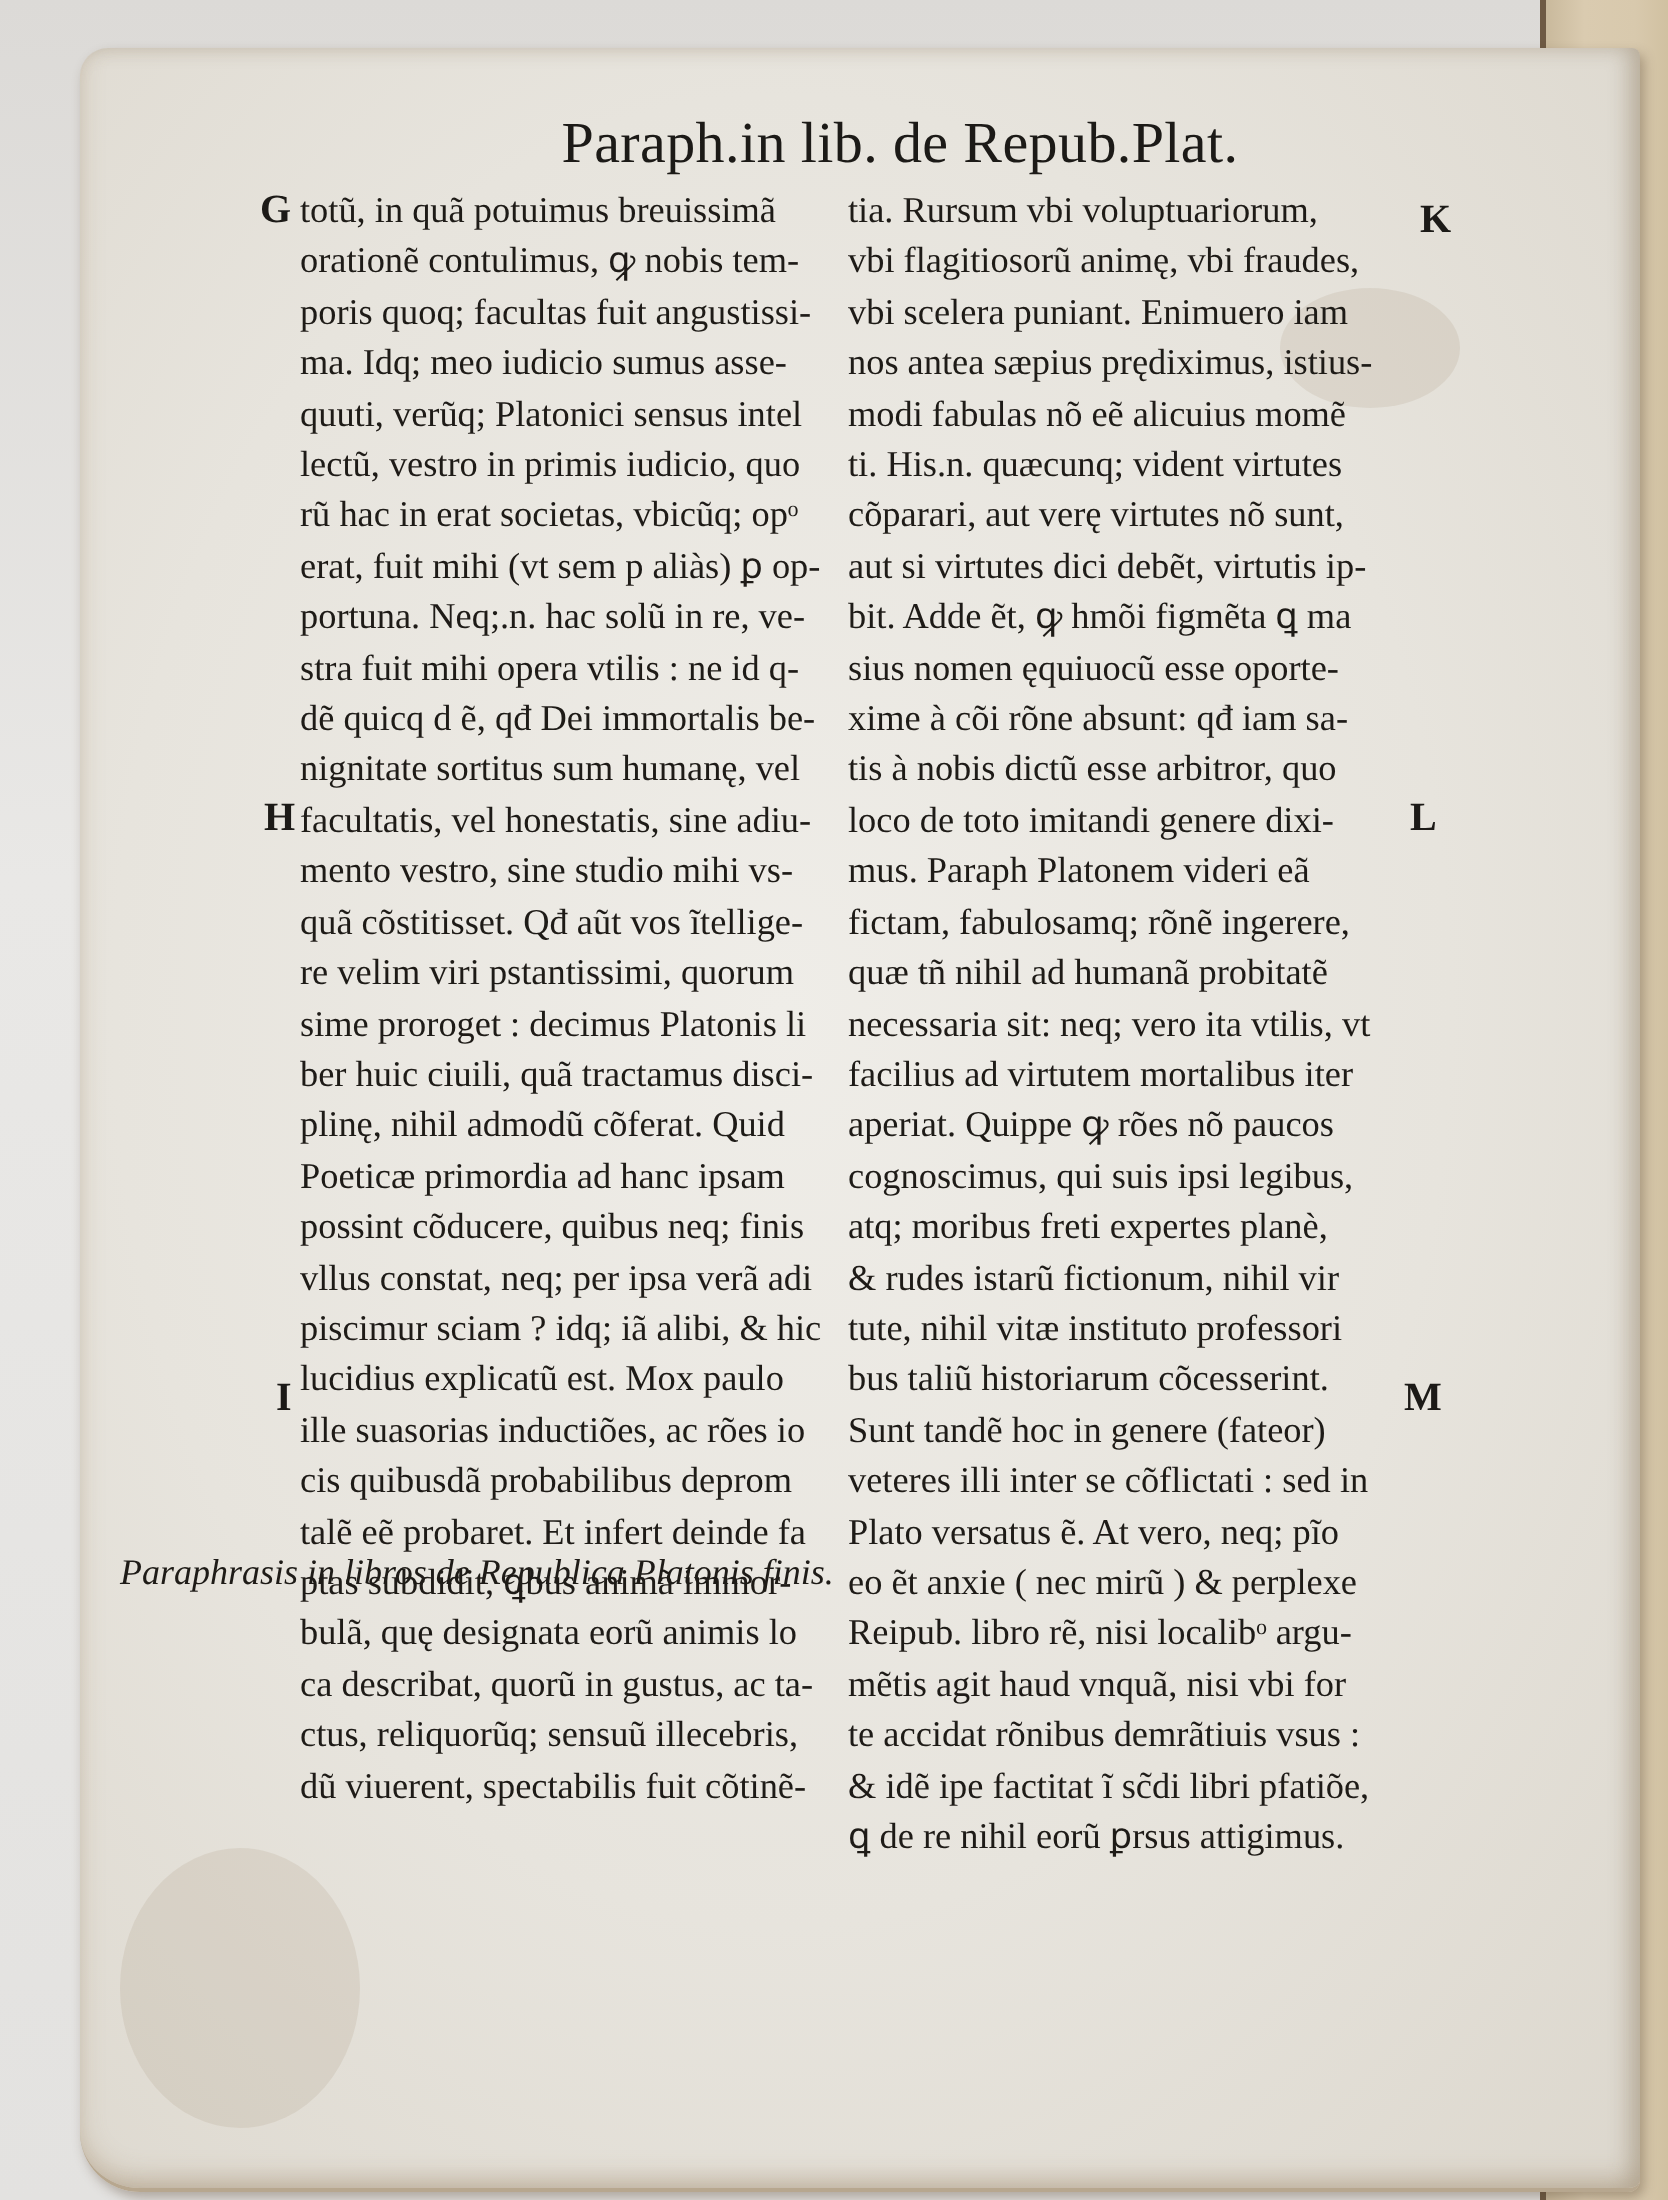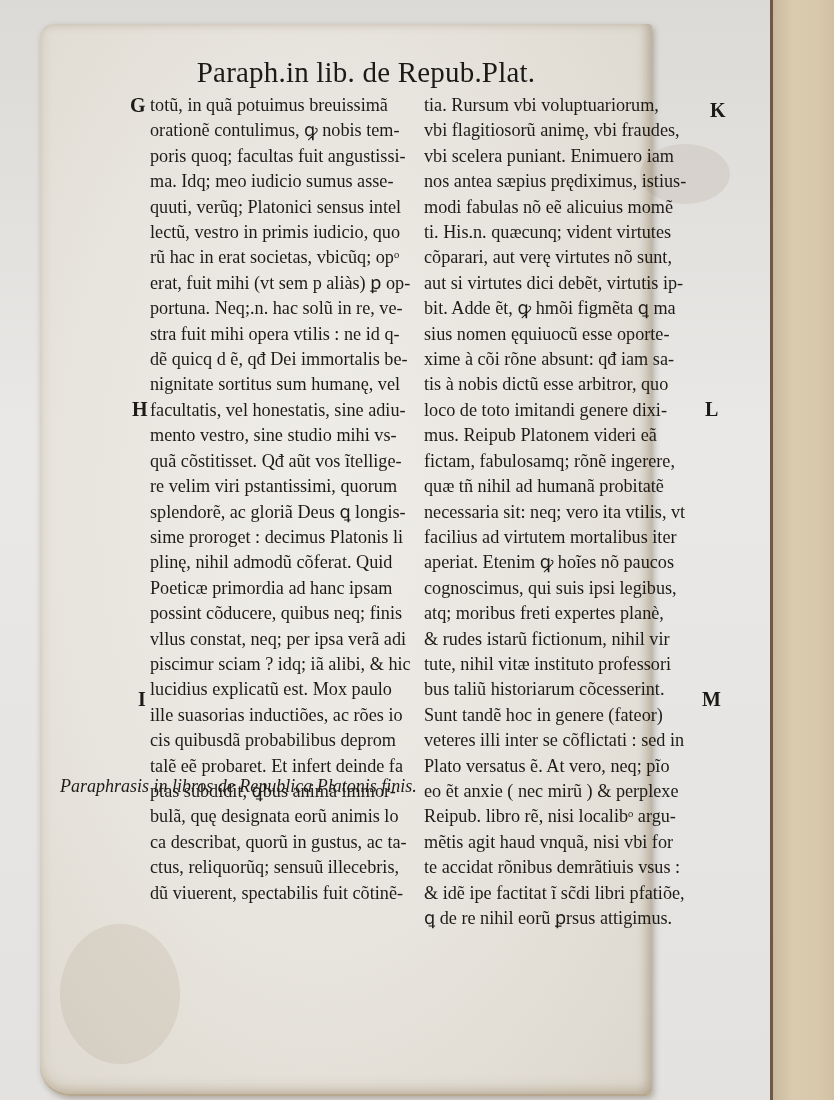--- a/index.html
+++ b/index.html
@@ -11,21 +11,21 @@
     .backdrop {
       position: absolute; inset: 0;
       background: linear-gradient(180deg, #dcdad7 0%, #e9e8e6 40%, #e3e2e0 100%);
     }
     .right-leaf {
       position: absolute; left: 770px; top: 0; width: 64px; height: 1100px;
       background: linear-gradient(90deg, #c9b99c 0%, #dacbb0 30%, #d8c9ad 70%, #cfbf9f 100%);
       border-left: 3px solid #6e5a44;
     }
     .page {
-      position: absolute; left: 40px; top: 24px; width: 612px; height: 1070px;
+      position: absolute; left: 40px; top: 24px; width: 780px; height: 1070px;
       background: radial-gradient(ellipse at 45% 45%, #efede8 0%, #e7e4dd 55%, #dcd7cd 100%);
       border-radius: 14px 4px 6px 30px;
       box-shadow: 2px 3px 6px rgba(80,60,40,0.35), inset -6px 0 10px rgba(110,90,60,0.25), inset 0 -6px 12px rgba(150,120,80,0.25);
       border-bottom: 2px solid #b7a78f;
     }
     .running-head {
       position: absolute; left: 0; right: 0; top: 32px;
       text-align: center; font-family: "Liberation Serif", serif;
       font-size: 29px; color: #1c1a17; letter-spacing: 0.2px;
       padding-left: 40px;
@@ -80,22 +80,22 @@
     <span class="line">rũ hac in erat societas, vbicũq; opᵒ</span>
     <span class="line">erat, fuit mihi (vt sem p aliàs) ꝑ op-</span>
     <span class="line">portuna. Neq;.n. hac solũ in re, ve-</span>
     <span class="line">stra fuit mihi opera vtilis : ne id q-</span>
     <span class="line">dẽ quicq d ẽ, qđ Dei immortalis be-</span>
     <span class="line">nignitate sortitus sum humanę, vel</span>
     <span class="line">facultatis, vel honestatis, sine adiu-</span>
     <span class="line">mento vestro, sine studio mihi vs-</span>
     <span class="line">quã cõstitisset. Qđ aũt vos ĩtellige-</span>
     <span class="line">re velim viri pstantissimi, quorum</span>
-    <span class="line">splendorẽ, ac gloriã Deus ꝗ longis-</span>
     <span class="line">sime proroget : decimus Platonis li</span>
+    <span class="line">ber huic ciuili, quã tractamus disci-</span>
     <span class="line">plinę, nihil admodũ cõferat. Quid</span>
     <span class="line">Poeticæ primordia ad hanc ipsam</span>
     <span class="line">possint cõducere, quibus neq; finis</span>
     <span class="line">vllus constat, neq; per ipsa verã adi</span>
     <span class="line">piscimur sciam ? idq; iã alibi, &amp; hic</span>
     <span class="line">lucidius explicatũ est. Mox paulo</span>
     <span class="line">ille suasorias inductiões, ac rões io</span>
     <span class="line">cis quibusdã probabilibus deprom</span>
     <span class="line">talẽ eẽ probaret. Et infert deinde fa</span>
     <span class="line">ptas subdidit, ꝗbus animã immor-</span>
@@ -112,26 +112,26 @@
     <span class="line">nos antea sæpius prędiximus, istius-</span>
     <span class="line">modi fabulas nõ eẽ alicuius momẽ</span>
     <span class="line">ti. His.n. quæcunq; vident virtutes</span>
     <span class="line">cõparari, aut verę virtutes nõ sunt,</span>
     <span class="line">aut si virtutes dici debẽt, virtutis ip-</span>
     <span class="line">bit. Adde ẽt, ꝙ hmõi figmẽta ꝗ ma</span>
     <span class="line">sius nomen ęquiuocũ esse oporte-</span>
     <span class="line">xime à cõi rõne absunt: qđ iam sa-</span>
     <span class="line">tis à nobis dictũ esse arbitror, quo</span>
     <span class="line">loco de toto imitandi genere dixi-</span>
-    <span class="line">mus. Reipub Platonem videri eã</span>
+    <span class="line">mus. Paraph Platonem videri eã</span>
     <span class="line">fictam, fabulosamq; rõnẽ ingerere,</span>
     <span class="line">quæ tñ nihil ad humanã probitatẽ</span>
     <span class="line">necessaria sit: neq; vero ita vtilis, vt</span>
     <span class="line">facilius ad virtutem mortalibus iter</span>
-    <span class="line">aperiat. Etenim ꝙ hoĩes nõ paucos</span>
+    <span class="line">aperiat. Quippe ꝙ rões nõ paucos</span>
     <span class="line">cognoscimus, qui suis ipsi legibus,</span>
     <span class="line">atq; moribus freti expertes planè,</span>
     <span class="line">&amp; rudes istarũ fictionum, nihil vir</span>
     <span class="line">tute, nihil vitæ instituto professori</span>
     <span class="line">bus taliũ historiarum cõcesserint.</span>
     <span class="line">Sunt tandẽ hoc in genere (fateor)</span>
     <span class="line">veteres illi inter se cõflictati : sed in</span>
     <span class="line">Plato versatus ẽ. At vero, neq; pĩo</span>
     <span class="line">eo ẽt anxie ( nec mirũ ) &amp; perplexe</span>
     <span class="line">Reipub. libro rẽ, nisi localibᵒ argu-</span>

